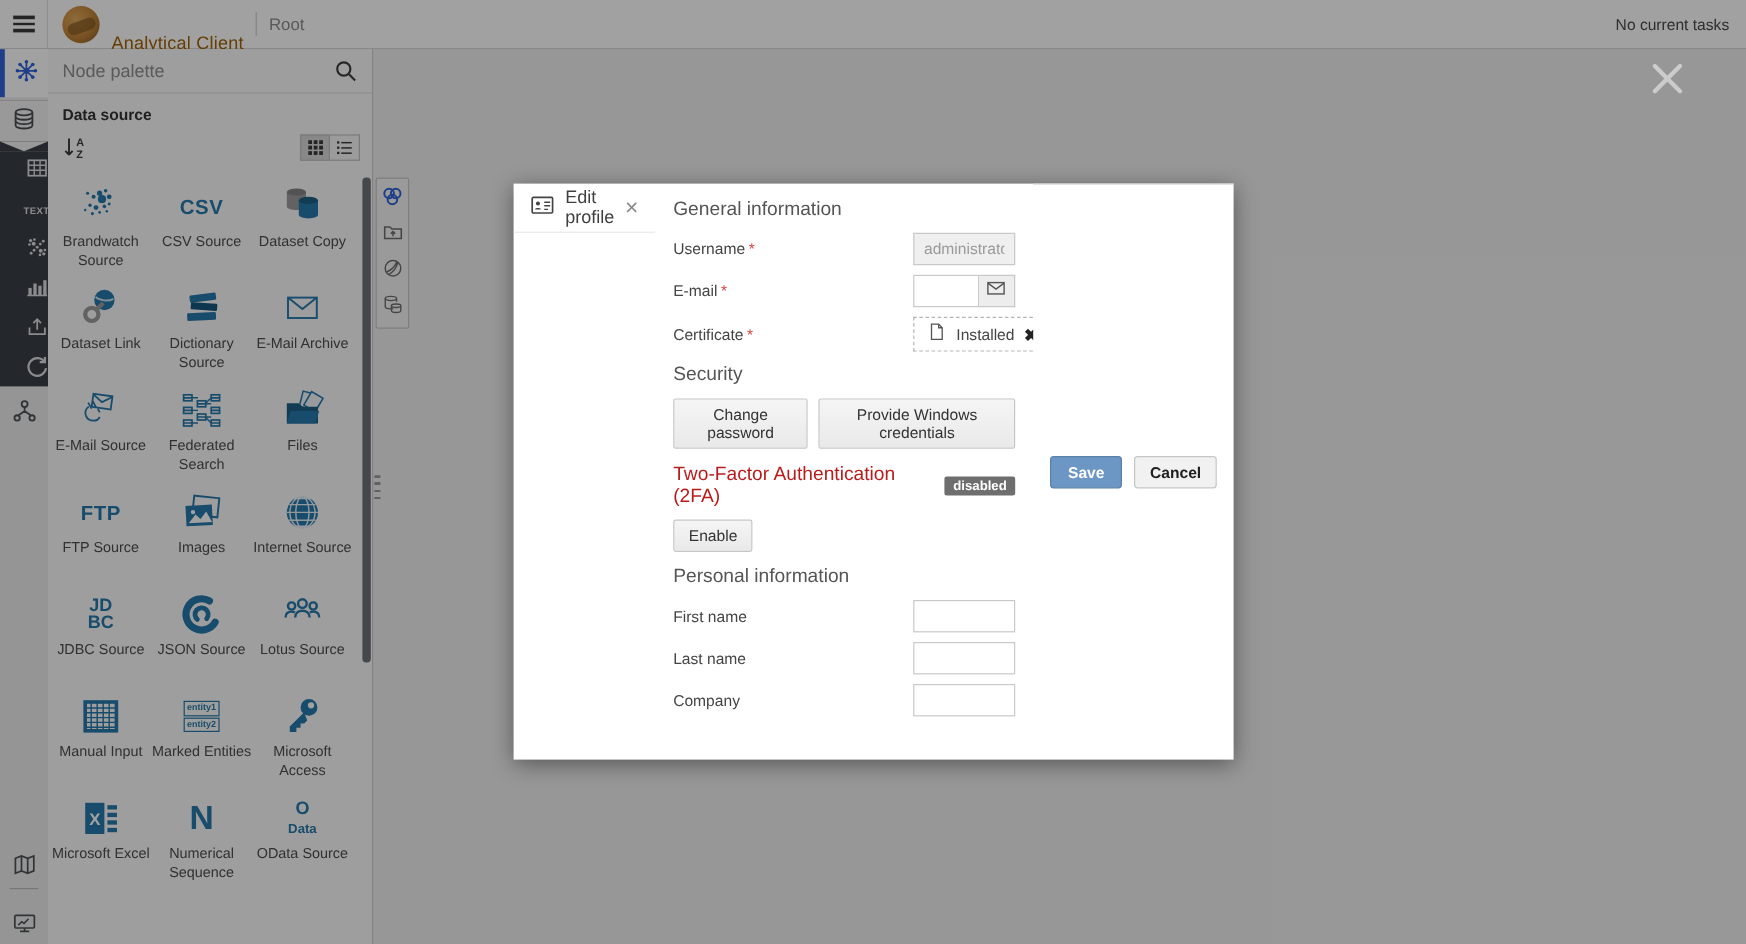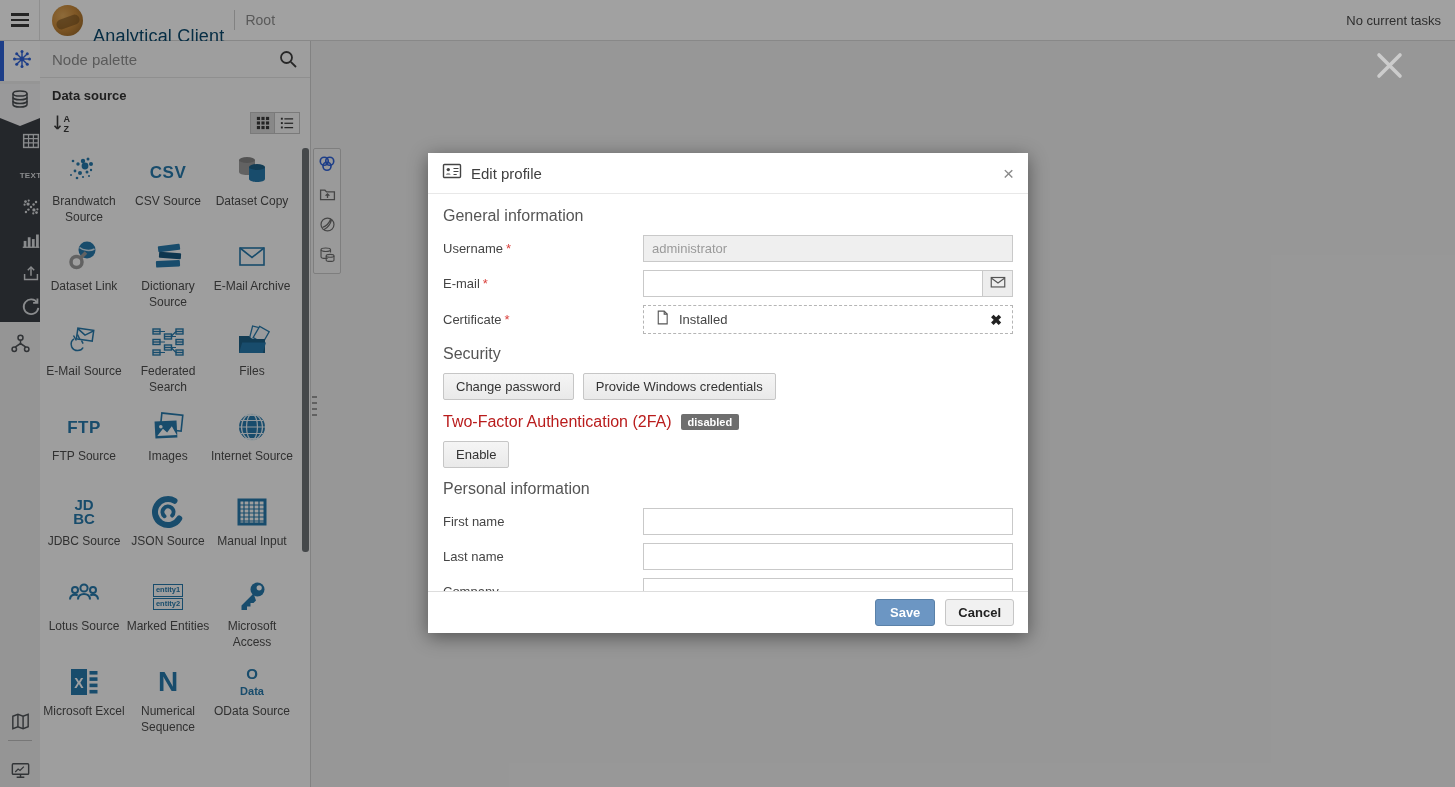--- a/index.html
+++ b/index.html
@@ -5,21 +5,21 @@
   * { margin:0; padding:0; box-sizing:border-box; }
   html,body { width:1455px; height:787px; overflow:hidden; font-family:"Liberation Sans",sans-serif; background:#f0f0f0; position:relative; }
 
   
   .topbar { position:absolute; top:0; left:0; right:0; height:41px; background:#ffffff; border-bottom:1px solid #d8d8d8; display:flex; align-items:center; z-index:1; }
   .hamburger { width:40px; height:100%; display:flex; align-items:center; justify-content:center; border-right:1px solid #e2e2e2; cursor:pointer; }
   .hamburger .bars { width:18px; }
   .hamburger .bars div { height:2.5px; background:#3a3a3a; margin:3px 0; }
   .logo { width:31px; height:31px; border-radius:50%; margin:0 10px 0 12px; background:radial-gradient(circle at 35% 35%, #e0a95c 0%, #c98a3b 45%, #8a5d25 100%); position:relative; overflow:hidden; }
   .logo::after { content:""; position:absolute; left:4px; top:12px; width:24px; height:10px; background:#6e4a1e; border-radius:5px; transform:rotate(-20deg); opacity:.55; }
-  .app-title { font-size:18px; color:#0c4a6e; letter-spacing:.2px;margin-top:33px; }
+  .app-title { font-size:15px; color:#a16207; letter-spacing:.2px;margin-top:33px; }
   .crumb-sep { width:1px; height:20px; background:#cfcfcf; margin:0 10px; }
   .crumb { font-size:14px; color:#8e8e8e; }
   .topbar-status { margin-left:auto; margin-right:14px; font-size:13px; color:#4a4a4a; }
 
   
   .rail { position:absolute; top:41px; left:0; width:40px; bottom:0; background:#ededed; z-index:1; }
   .rail-item { width:40px; height:40px; display:flex; align-items:center; justify-content:center; cursor:pointer; }
   .rail-item.active { background:#ffffff; border-left:4px solid #2f62d8; }
   .rail-dark { position:absolute; top:43px; left:0; width:40px; height:238px; background:#3a3e44; }
   .rail-tab { width:40px; height:34px; background:#f2f2f4; display:flex; align-items:center; justify-content:center; cursor:pointer; }
@@ -60,21 +60,21 @@
   
   .canvas { position:absolute; top:41px; left:312px; right:0; bottom:0; background:#f0f0f0; }
   .mini-toolbar { position:absolute; top:148px; left:313px; width:28px; background:#f4f4f4; border:1px solid #c8c8c8; border-radius:2px; z-index:1; padding:2px 0; }
   .mt-item { width:26px; height:30px; display:flex; align-items:center; justify-content:center; cursor:pointer; }
 
   
   .overlay { position:absolute; inset:0; background:rgba(0,0,0,.37); z-index:50; }
   .canvas-close { position:absolute; left:1372px; top:48px; width:35px; height:35px; cursor:pointer; }
 
   
-  .modal { position:absolute; left:428px; top:153px; width:600px; height:480px; background:#fff; z-index:100; box-shadow:0 4px 18px rgba(0,0,0,.45); display:flex; flex-direction:column; }
+  .modal { position:absolute; left:428px; top:153px; width:600px; height:480px; background:#fff; z-index:100; box-shadow:0 4px 18px rgba(0,0,0,.45); display:flex; flex-direction:row; }
   .m-head { height:41px; flex:0 0 41px; display:flex; align-items:center; gap:9px; padding:0 14px; border-bottom:1px solid #e8e8e8; }
   .m-title { font-size:15px; color:#3f3f3f; }
   .m-close { margin-left:auto; font-size:19px; color:#8a8a8a; cursor:pointer; line-height:1; }
   .m-body { flex:1; padding:2px 15px 0 15px; overflow:hidden; }
   .m-h2 { font-size:16px; font-weight:400; color:#555; margin:11px 0 10px 0; }
   .frow { display:flex; align-items:center; margin-bottom:8px; }
   .flabel { flex:0 0 200px; font-size:13px; color:#454545; }
   .req { color:#d9413d; margin-left:3px; }
   .fctrl { flex:1; display:flex; align-items:center; }
   .tinput { width:100%; height:27px; border:1px solid #c9c9c9; font-size:13px; padding:0 8px; color:#444; font-family:"Liberation Sans",sans-serif; background:#fff; }
@@ -462,40 +462,40 @@
       <div class="picon">
         <svg width="40" height="40" viewBox="0 0 40 40" fill="none" stroke="#2779ab">
             <path d="M20 7a13 13 0 1 0 13 13" stroke-width="6" stroke-linecap="round" transform="rotate(30 20 20)"></path>
             <path d="M20 14.5a5.5 5.5 0 1 1-5.5 5.5" stroke-width="4" stroke-linecap="round" transform="rotate(-140 20 20)"></path>
           </svg>
       </div>
       <div class="plabel">JSON Source</div>
     </div>
     <div class="pitem">
       <div class="picon">
-        <svg width="40" height="40" viewBox="0 0 40 40" fill="none" stroke="#2779ab">
-            <rect x="7" y="8" width="26" height="24" stroke-width="3"></rect>
-            <path d="M7 13h26M7 17h26M7 21h26M7 25h26M7 29h26M12 8v24M17 8v24M22 8v24M27 8v24" stroke-width="1.2"></path>
-          </svg>
-      </div>
-      <div class="plabel">Manual Input</div>
-    </div>
-
-    <div class="pitem">
-      <div class="picon">
         <svg width="40" height="40" viewBox="0 0 40 40" fill="none" stroke="#2779ab" stroke-width="2">
             <circle cx="20" cy="11" r="3.6"></circle>
             <path d="M14 22.5c0-3.6 2.7-5.6 6-5.6s6 2 6 5.6"></path>
             <circle cx="11" cy="13" r="3"></circle>
             <path d="M6 22.5c0-3 2-4.8 5-4.8 1 0 2 .2 2.8.7"></path>
             <circle cx="29" cy="13" r="3"></circle>
             <path d="M34 22.5c0-3-2-4.8-5-4.8-1 0-2 .2-2.8.7"></path>
           </svg>
       </div>
       <div class="plabel">Lotus Source</div>
+    </div>
+
+    <div class="pitem">
+      <div class="picon">
+        <svg width="40" height="40" viewBox="0 0 40 40" fill="none" stroke="#2779ab">
+            <rect x="7" y="8" width="26" height="24" stroke-width="3"></rect>
+            <path d="M7 13h26M7 17h26M7 21h26M7 25h26M7 29h26M12 8v24M17 8v24M22 8v24M27 8v24" stroke-width="1.2"></path>
+          </svg>
+      </div>
+      <div class="plabel">Manual Input</div>
     </div>
     <div class="pitem">
       <div class="picon">
         <span>
             <span class="me-box">entity1</span>
             <span class="me-box">entity2</span>
           </span>
       </div>
       <div class="plabel">Marked Entities</div>
     </div>

